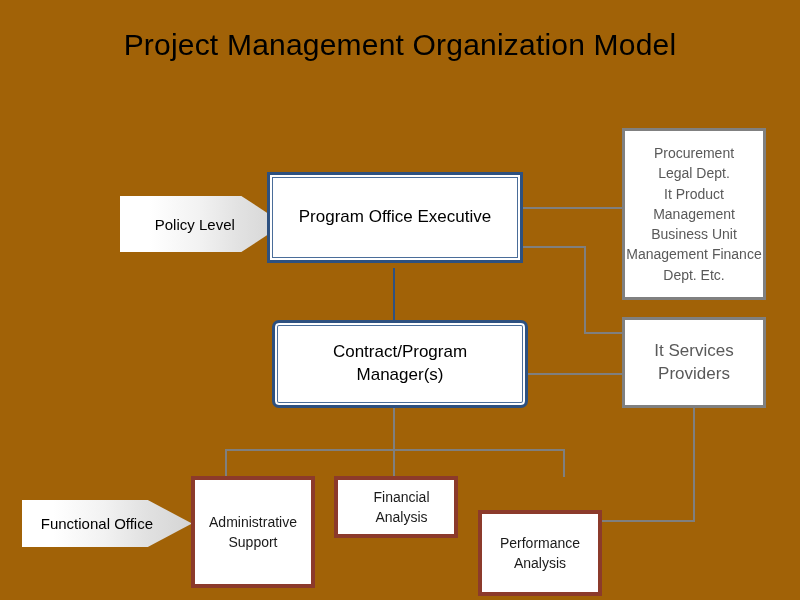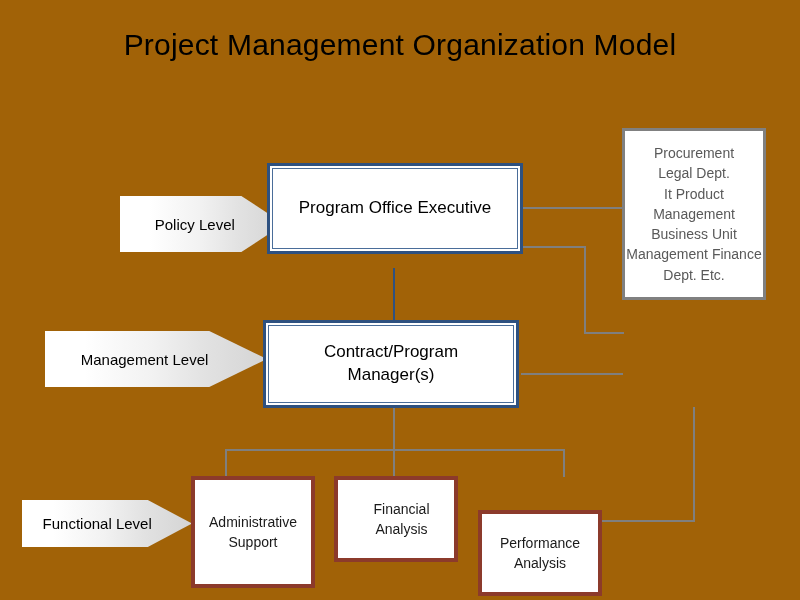--- a/index.html
+++ b/index.html
@@ -119,53 +119,54 @@
   <div class="conn v" style="left:393px; top:449px; height:28px;"></div>
   <div class="conn v" style="left:563px; top:449px; height:28px;"></div>
 
   <div class="conn v" style="left:693px; top:407px; height:114px;"></div>
   <div class="conn h" style="left:598px; top:520px; width:97px;"></div>
 
   <div class="level-arrow" style="left:120px; top:196px; width:164px; height:56px;text-align:right;">
     <span>Policy Level</span>
   </div>
 
-  <div class="level-arrow" style="left:45px; top:331px; width:222px; height:56px;">
-    <span>Management Level</span>
+
+  <div class="level-arrow" style="left:22px; top:500px; width:170px; height:47px;">
+    <span>Functional Office</span>
   </div>
 
-  <div class="level-arrow" style="left:22px; top:500px; width:170px; height:47px;">
-    <span>Functional Level</span>
-  </div>
-
-  <div class="node blue" style="left:267px; top:163px; width:256px; height:91px;">
+  <div class="node blue" style="left:267px; top:172px; width:256px; height:91px;">
     <span style="white-space:pre-line;">Program Office Executive</span>
   </div>
 
   <div class="node gray" style="left:622px; top:128px; width:144px; height:172px;">
     <span style="white-space:pre-line;">Procurement
 Legal Dept.
 It Product Management
 Business Unit
 Management Finance
 Dept. Etc.</span>
   </div>
 
-  <div class="node blue" style="left:263px; top:320px; width:256px; height:88px;">
+  <div class="node blue" style="left:272px; top:320px; width:256px; height:88px;border-radius:7px;">
     <span style="white-space:pre-line;">Contract/Program
 Manager(s)</span>
   </div>
 
+  <div class="node gray big-label" style="left:622px; top:317px; width:144px; height:91px;">
+    <span style="white-space:pre-line;">It Services
+Providers</span>
+  </div>
 
   <div class="node red" style="left:191px; top:476px; width:124px; height:112px;">
     <span style="white-space:pre-line;">Administrative
 Support</span>
   </div>
 
-  <div class="node red" style="left:334px; top:476px; width:124px; height:86px;padding-left:11px;">
+  <div class="node red" style="left:334px; top:476px; width:124px; height:62px;padding-left:11px;">
     <span style="white-space:pre-line;">Financial
 Analysis</span>
   </div>
 
   <div class="node red" style="left:478px; top:476px; width:124px; height:86px;margin-top:34px;">
     <span style="white-space:pre-line;">Performance
 Analysis</span>
   </div>
 
 </div>

